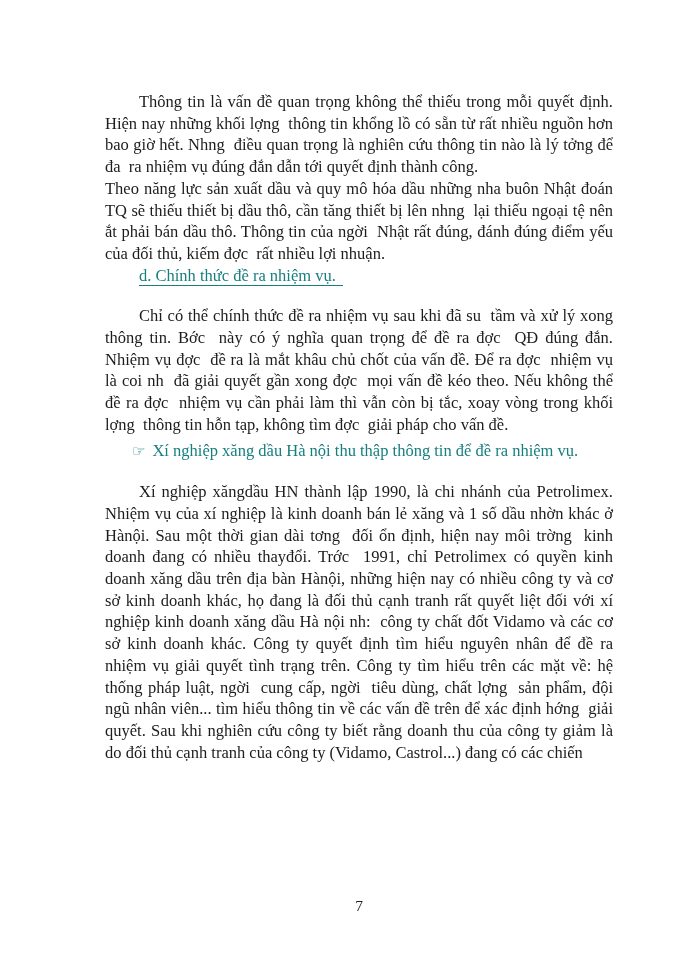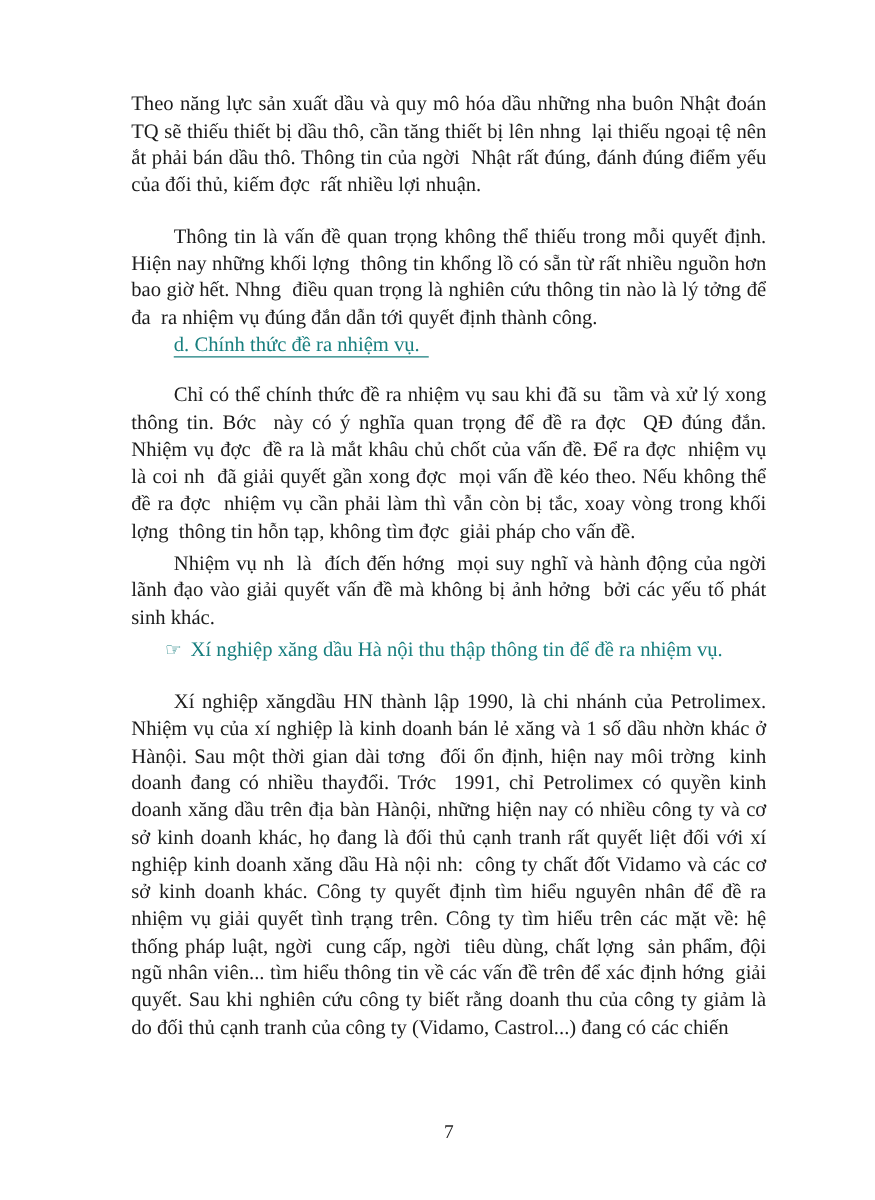--- a/index.html
+++ b/index.html
@@ -65,22 +65,21 @@
     text-align: center;
     font-size: 15.5px;
     color: var(--text, #1c1c1c);
   }
 </style>
 </head>
 <body>
 
 <div class="page">
   <div class="content" id="content">
+      <p class="para indent sp-normal">Thông tin là vấn đề quan trọng không thể thiếu trong mỗi quyết định. Hiện nay những khối lợng  thông tin khổng lồ có sẵn từ rất nhiều nguồn hơn bao giờ hết. Nhng  điều quan trọng là nghiên cứu thông tin nào là lý tởng để đa  ra nhiệm vụ đúng đắn dẫn tới quyết định thành công.</p>
       <p class="para sp-none">Theo năng lực sản xuất dầu và quy mô hóa dầu những nha buôn Nhật đoán TQ sẽ thiếu thiết bị dầu thô, cần tăng thiết bị lên nhng  lại thiếu ngoại tệ nên ắt phải bán dầu thô. Thông tin của ngời  Nhật rất đúng, đánh đúng điểm yếu của đối thủ, kiếm đợc  rất nhiều lợi nhuận.</p>
-      <p class="para indent sp-normal">Thông tin là vấn đề quan trọng không thể thiếu trong mỗi quyết định. Hiện nay những khối lợng  thông tin khổng lồ có sẵn từ rất nhiều nguồn hơn bao giờ hết. Nhng  điều quan trọng là nghiên cứu thông tin nào là lý tởng để đa  ra nhiệm vụ đúng đắn dẫn tới quyết định thành công.</p>
       <h3 class="heading sp-tight"><span class="heading-text">d. Chính thức đề ra nhiệm vụ.</span></h3>
       <p class="para indent sp-normal">Chỉ có thể chính thức đề ra nhiệm vụ sau khi đã su  tầm và xử lý xong thông tin. Bớc  này có ý nghĩa quan trọng để đề ra đợc  QĐ đúng đắn. Nhiệm vụ đợc  đề ra là mắt khâu chủ chốt của vấn đề. Để ra đợc  nhiệm vụ là coi nh  đã giải quyết gần xong đợc  mọi vấn đề kéo theo. Nếu không thể đề ra đợc  nhiệm vụ cần phải làm thì vẫn còn bị tắc, xoay vòng trong khối lợng  thông tin hỗn tạp, không tìm đợc  giải pháp cho vấn đề.</p>
-      <p class="para indent sp-tight">Nhiệm vụ nh  là  đích đến hớng  mọi suy nghĩ và hành động của ngời lãnh đạo vào giải quyết vấn đề mà không bị ảnh hởng  bởi các yếu tố phát sinh khác.</p>
       <div class="pointer_heading sp-large"><span class="hand">☞</span><span>Xí nghiệp xăng dầu Hà nội thu thập thông tin để đề ra nhiệm vụ.</span></div>
       <p class="para indent sp-normal">Xí nghiệp xăngdầu HN thành lập 1990, là chi nhánh của Petrolimex. Nhiệm vụ của xí nghiệp là kinh doanh bán lẻ xăng và 1 số dầu nhờn khác ở Hànội. Sau một thời gian dài tơng  đối ổn định, hiện nay môi trờng  kinh doanh đang có nhiều thayđổi. Trớc  1991, chỉ Petrolimex có quyền kinh doanh xăng dầu trên địa bàn Hànội, những hiện nay có nhiều công ty và cơ sở kinh doanh khác, họ đang là đối thủ cạnh tranh rất quyết liệt đối với xí nghiệp kinh doanh xăng dầu Hà nội nh:  công ty chất đốt Vidamo và các cơ sở kinh doanh khác. Công ty quyết định tìm hiểu nguyên nhân để đề ra nhiệm vụ giải quyết tình trạng trên. Công ty tìm hiểu trên các mặt về: hệ thống pháp luật, ngời  cung cấp, ngời  tiêu dùng, chất lợng  sản phẩm, đội ngũ nhân viên... tìm hiểu thông tin về các vấn đề trên để xác định hớng  giải quyết. Sau khi nghiên cứu công ty biết rằng doanh thu của công ty giảm là do đối thủ cạnh tranh của công ty (Vidamo, Castrol...) đang có các chiến</p>
     </div>
   <div class="footer">7</div>
 </div>
 
 </body></html>

